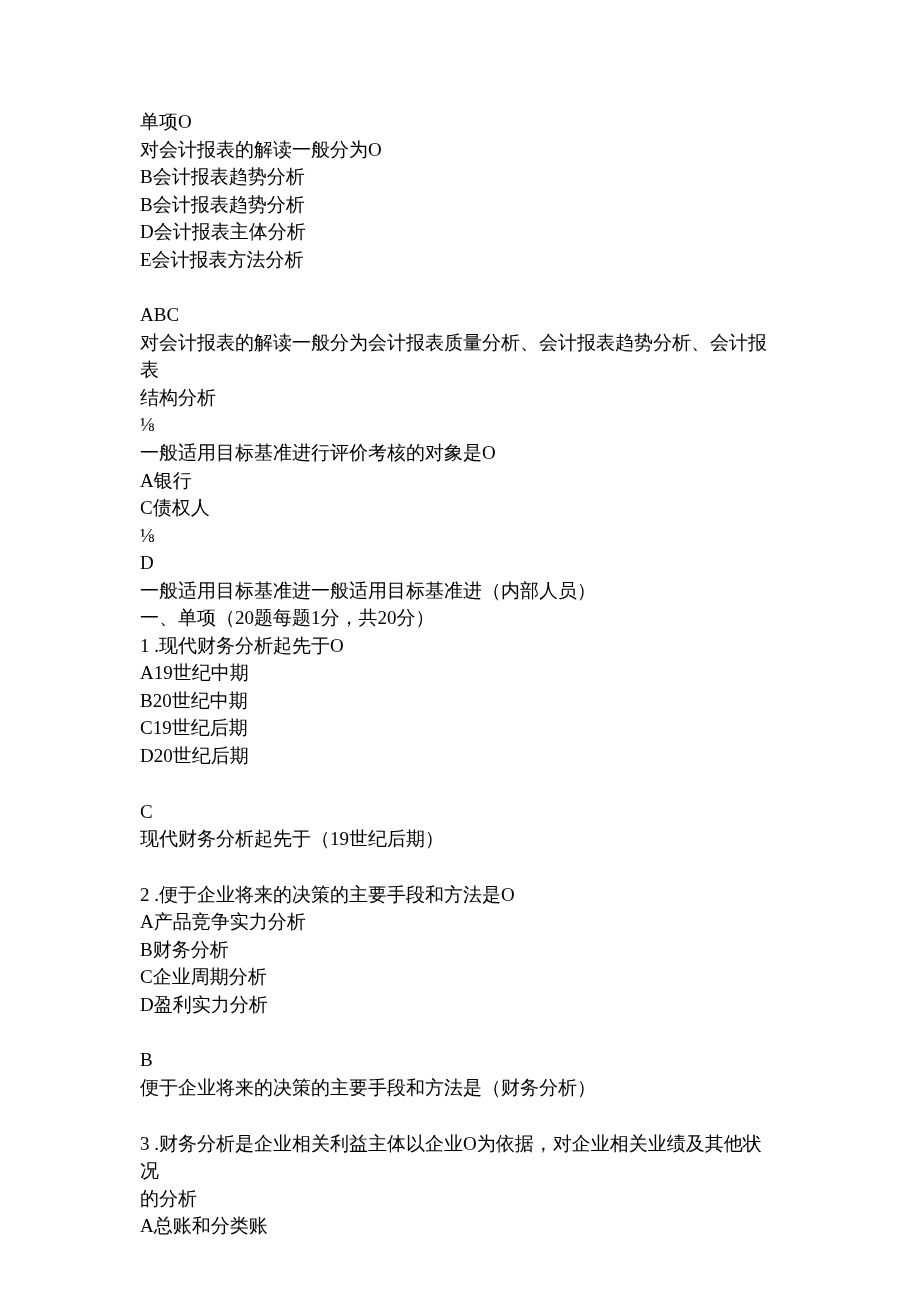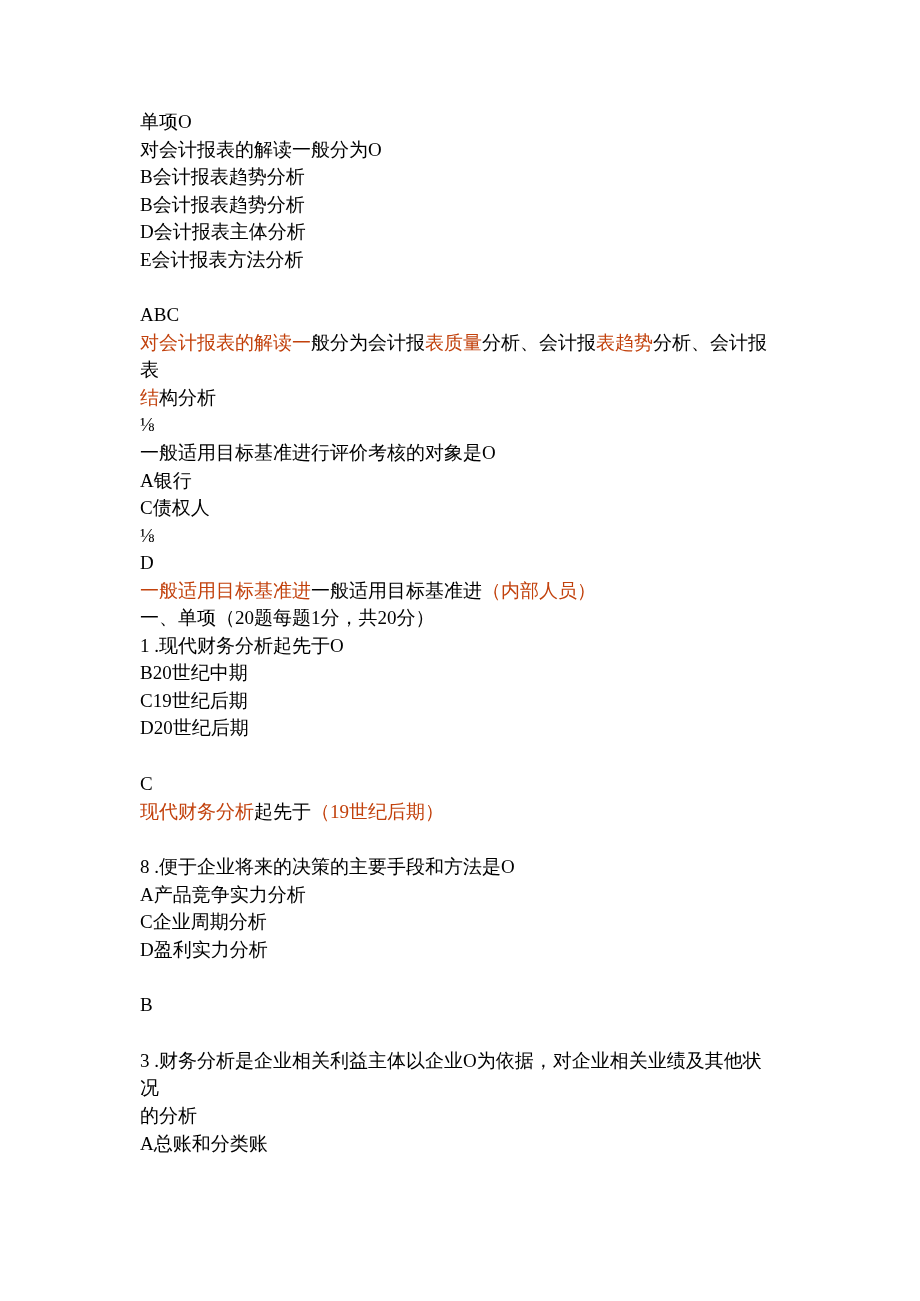--- a/index.html
+++ b/index.html
@@ -14,21 +14,21 @@
   .page {
     width: 920px;
     min-height: 1301px;
     padding: 108px 140px 60px 140px;
     box-sizing: border-box;
   }
   .line {
     white-space: pre-wrap;
   }
   .red {
-    color: #c2410c;
+    color: #000000;
   }
   .blank {
     height: 28px;
   }
 </style>
 </head>
 <body>
 
 <div class="page" id="page-root">
     <div class="line"><span>单项O</span></div>
@@ -43,30 +43,33 @@
     <div class="line"><span class="red">结</span><span>构分析</span></div>
     <div class="line"><span>⅛</span></div>
     <div class="line"><span>一般适用目标基准进行评价考核的对象是O</span></div>
     <div class="line"><span>A银行</span></div>
     <div class="line"><span>C债权人</span></div>
     <div class="line"><span>⅛</span></div>
     <div class="line"><span>D</span></div>
     <div class="line"><span class="red">一般适用目标基准进</span><span>一般适用目标基准进</span><span class="red">（内部人员）</span></div>
     <div class="line"><span>一、单项（20题每题1分，共20分）</span></div>
     <div class="line"><span>1 .现代财务分析起先于O</span></div>
+    <div class="line"><span>A19世纪中期</span></div>
     <div class="line"><span>B20世纪中期</span></div>
     <div class="line"><span>C19世纪后期</span></div>
     <div class="line"><span>D20世纪后期</span></div>
     <div class="blank"></div>
     <div class="line"><span>C</span></div>
     <div class="line"><span class="red">现代财务分析</span><span>起先于</span><span class="red">（19世纪后期）</span></div>
     <div class="blank"></div>
-    <div class="line"><span>8 .便于企业将来的决策的主要手段和方法是O</span></div>
+    <div class="line"><span>2 .便于企业将来的决策的主要手段和方法是O</span></div>
     <div class="line"><span>A产品竞争实力分析</span></div>
+    <div class="line"><span>B财务分析</span></div>
     <div class="line"><span>C企业周期分析</span></div>
     <div class="line"><span>D盈利实力分析</span></div>
     <div class="blank"></div>
     <div class="line"><span>B</span></div>
+    <div class="line"><span>便于企</span><span class="red">业将来的决策</span><span>的主要手段和方法是</span><span class="red">（财务分析）</span></div>
     <div class="blank"></div>
     <div class="line"><span>3 .财务分析是企业相关利益主体以企业O为依据，对企业相关业绩及其他状况</span></div>
     <div class="line"><span>的分析</span></div>
     <div class="line"><span>A总账和分类账</span></div>
   </div>
 
 </body></html>

